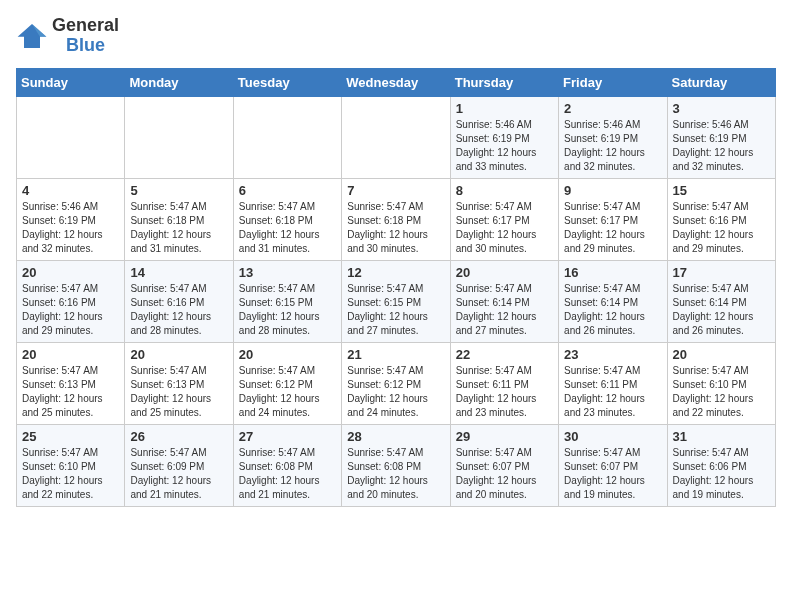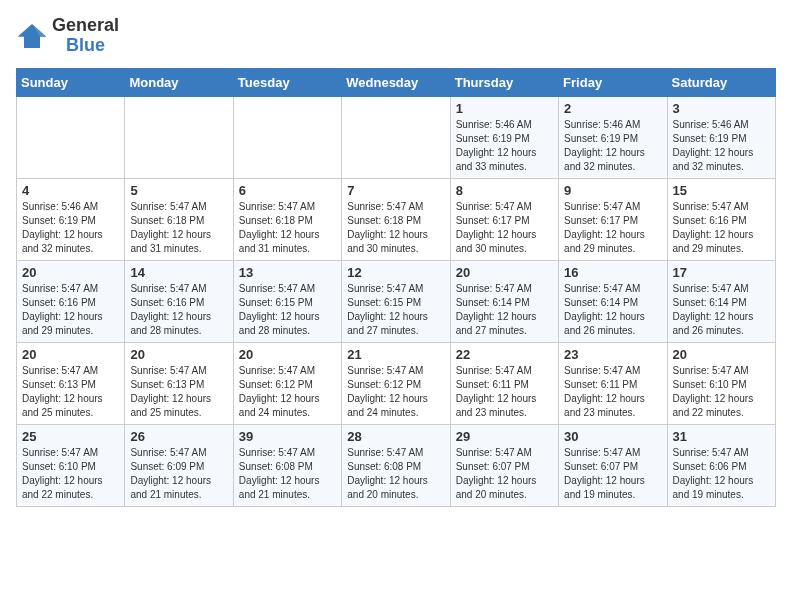--- a/index.html
+++ b/index.html
@@ -308,21 +308,21 @@
 and 22 minutes.</div>
         </td>
         <td>
           <div class="day-number">26</div>
           <div class="day-info" style="white-space: pre-line;">Sunrise: 5:47 AM
 Sunset: 6:09 PM
 Daylight: 12 hours
 and 21 minutes.</div>
         </td>
         <td>
-          <div class="day-number">39</div>
+          <div class="day-number">27</div>
           <div class="day-info" style="white-space: pre-line;">Sunrise: 5:47 AM
 Sunset: 6:08 PM
 Daylight: 12 hours
 and 21 minutes.</div>
         </td>
         <td>
           <div class="day-number">28</div>
           <div class="day-info" style="white-space: pre-line;">Sunrise: 5:47 AM
 Sunset: 6:08 PM
 Daylight: 12 hours

